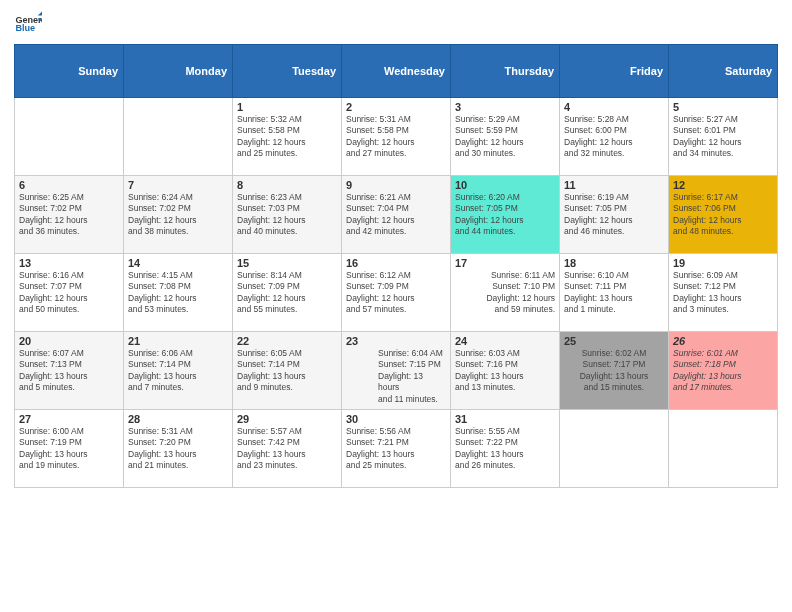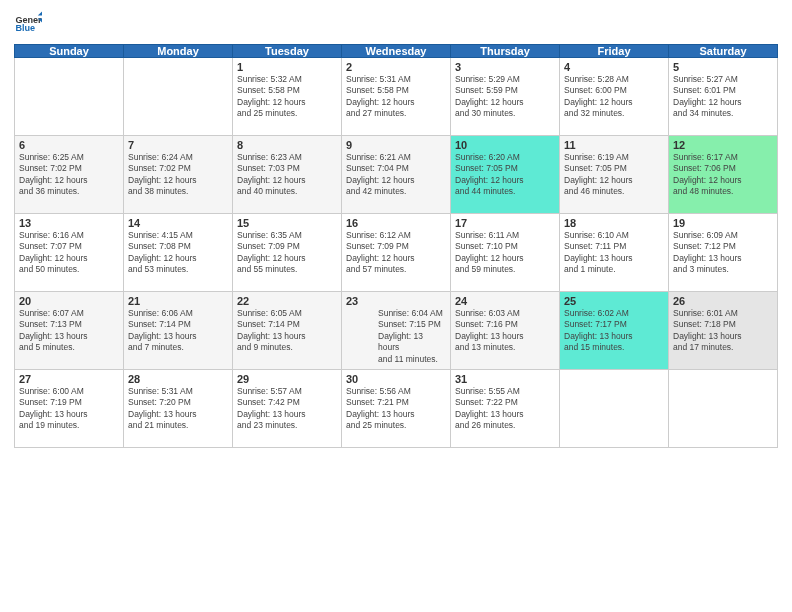--- a/index.html
+++ b/index.html
@@ -44,22 +44,22 @@
       color: #555;
     }
     .calendar {
       width: 100%;
       border-collapse: collapse;
       font-size: 9.5px;
     }
     .calendar th {
       background-color: #2a6db5;
       color: white;
-      padding: 0 5px;
-      text-align: center;
+      padding: 20px 5px;
+      text-align: right;
       font-size: 11px;
       font-weight: bold;
       border: 1px solid #1a5a9a;
     }
     .calendar td {
       border: 1px solid #ccc;
       vertical-align: top;
       padding: 3px 4px;
       width: calc(100% / 7);
       height: 78px;
@@ -191,21 +191,21 @@
 Daylight: 12 hours
 and 44 minutes.</div>
           </td>
           <td style="background-color: rgb(245, 245, 245); margin-top: 48px;">
             <span class="day-num">11</span>
             <div class="day-info" style="white-space: pre-line;">Sunrise: 6:19 AM
 Sunset: 7:05 PM
 Daylight: 12 hours
 and 46 minutes.</div>
           </td>
-          <td style="background-color: #86efac; margin-top: 20px;">
+          <td style="background-color: #eab308; margin-top: 20px;">
             <span class="day-num">12</span>
             <div class="day-info" style="white-space: pre-line;">Sunrise: 6:17 AM
 Sunset: 7:06 PM
 Daylight: 12 hours
 and 48 minutes.</div>
           </td>
         </tr>
         <tr>
           <td>
             <span class="day-num">13</span>
@@ -216,35 +216,35 @@
           </td>
           <td>
             <span class="day-num">14</span>
             <div class="day-info" style="white-space: pre-line;">Sunrise: 4:15 AM
 Sunset: 7:08 PM
 Daylight: 12 hours
 and 53 minutes.</div>
           </td>
           <td>
             <span class="day-num">15</span>
-            <div class="day-info" style="white-space: pre-line;">Sunrise: 6:35 AM
+            <div class="day-info" style="white-space: pre-line;">Sunrise: 8:14 AM
 Sunset: 7:09 PM
 Daylight: 12 hours
 and 55 minutes.</div>
           </td>
           <td>
             <span class="day-num">16</span>
             <div class="day-info" style="white-space: pre-line;">Sunrise: 6:12 AM
 Sunset: 7:09 PM
 Daylight: 12 hours
 and 57 minutes.</div>
           </td>
           <td>
             <span class="day-num">17</span>
-            <div class="day-info" style="white-space: pre-line;">Sunrise: 6:11 AM
+            <div class="day-info" style="white-space: pre-line; text-align: right;">Sunrise: 6:11 AM
 Sunset: 7:10 PM
 Daylight: 12 hours
 and 59 minutes.</div>
           </td>
           <td>
             <span class="day-num">18</span>
             <div class="day-info" style="white-space: pre-line;">Sunrise: 6:10 AM
 Sunset: 7:11 PM
 Daylight: 13 hours
 and 1 minute.</div>
@@ -286,28 +286,28 @@
 Daylight: 13 hours
 and 11 minutes.</div>
           </td>
           <td style="background-color: rgb(245, 245, 245);">
             <span class="day-num">24</span>
             <div class="day-info" style="white-space: pre-line;">Sunrise: 6:03 AM
 Sunset: 7:16 PM
 Daylight: 13 hours
 and 13 minutes.</div>
           </td>
-          <td style="background-color: #5eead4;">
+          <td style="background-color: #a3a3a3;">
             <span class="day-num">25</span>
-            <div class="day-info" style="white-space: pre-line;">Sunrise: 6:02 AM
+            <div class="day-info" style="white-space: pre-line; text-align: center;">Sunrise: 6:02 AM
 Sunset: 7:17 PM
 Daylight: 13 hours
 and 15 minutes.</div>
           </td>
-          <td style="background-color: #e5e5e5;">
+          <td style="background-color: #fca5a5; font-style: italic;">
             <span class="day-num">26</span>
             <div class="day-info" style="white-space: pre-line;">Sunrise: 6:01 AM
 Sunset: 7:18 PM
 Daylight: 13 hours
 and 17 minutes.</div>
           </td>
         </tr>
         <tr>
           <td>
             <span class="day-num">27</span>

